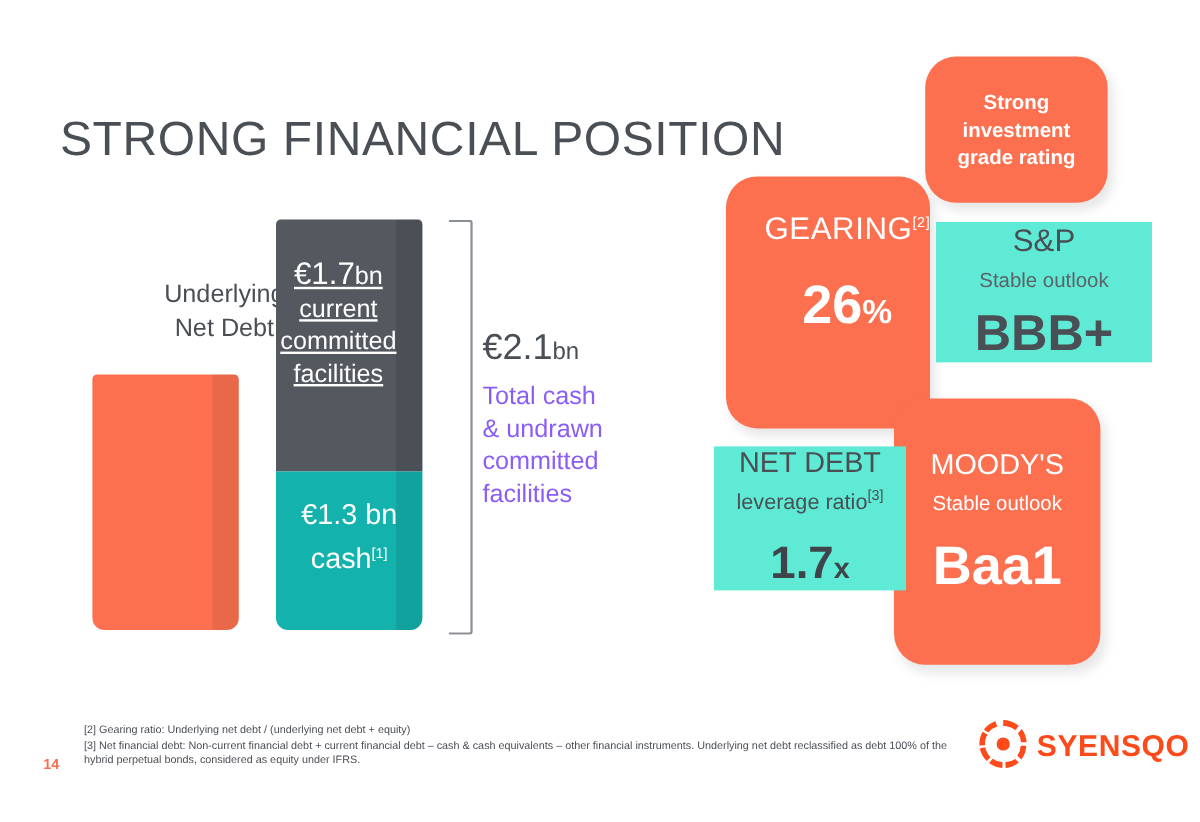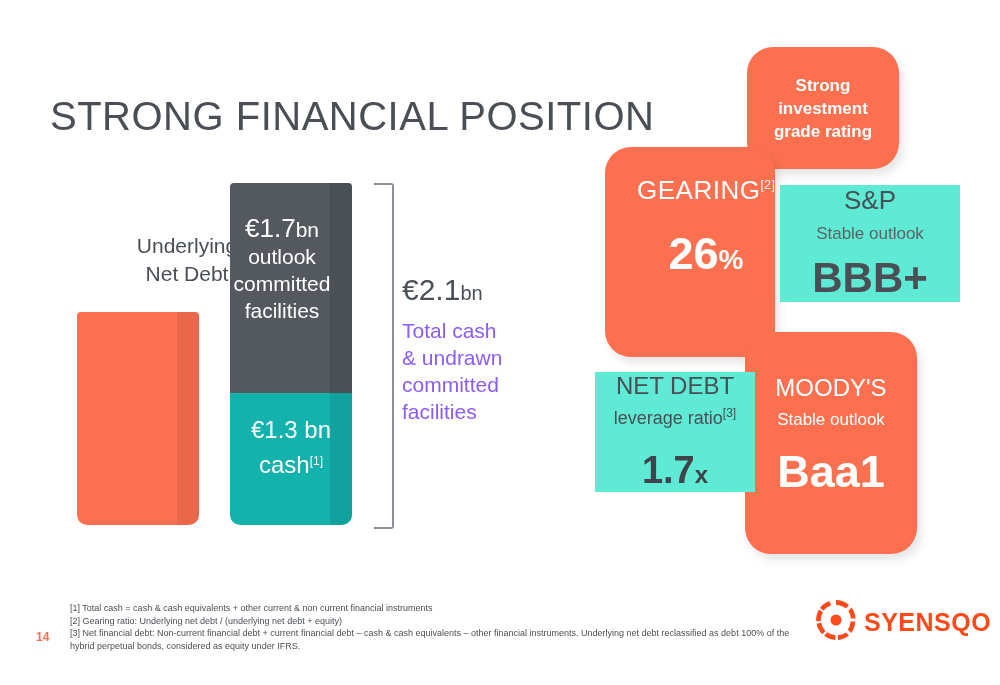--- a/index.html
+++ b/index.html
@@ -123,20 +123,21 @@
   .bar-dark-label {
     position: absolute;
     left: 190px;
     top: 55px;
     width: 104px;
     text-align: center;
     color: #ffffff;
     font-size: 21px;
     line-height: 27px;
     z-index: 3;
+    text-decoration: underline;
   }
   .bar-dark-label .big {
     font-size: 26px;
   }
   .bar-teal-label {
     position: absolute;
     left: 190px;
     top: 255px;
     width: 122px;
     text-align: center;
@@ -206,21 +207,21 @@
     border-radius: 26px;
     box-shadow: 4px 6px 10px rgba(0,0,0,0.10);
   }
   .card-white {
     background: #5eead4;
     color: #4a4f55;
   }
 
   
   .card-rating {
-    left: 152px;
+    left: 176px;
     top: 12px;
     width: 152px;
     height: 122px;
     display: flex;
     align-items: center;
     justify-content: center;
     text-align: center;
     padding: 0 10px;
   }
   .card-rating .txt {
@@ -382,21 +383,21 @@
     </div>
 
     <div class="bar-orange"></div>
     <div class="bar-orange-label">€2.2 bn</div>
 
     <div class="bar-dark"></div>
     <div class="bar-teal"></div>
 
     <div class="bar-dark-label">
       <span class="big">€1.7</span><span>bn</span><br>
-      <span>outlook</span><br>
+      <span>current</span><br>
       <span>committed</span><br>
       <span>facilities</span>
     </div>
 
     <div class="bar-teal-label">
       <span class="big">€1.3 bn</span><br>
       <span class="big">cash</span><span class="sup">[1]</span>
     </div>
 
     <div class="bracket"></div>
@@ -450,21 +451,20 @@
       <div class="nd-sub">
         <span>leverage ratio</span><span class="sup">[3]</span>
       </div>
       <div class="nd-value">
         <span>1.7</span><span class="x">x</span>
       </div>
     </div>
   </div>
 
   <div class="footnotes">
-    <div>[1] Total cash = cash &amp; cash equivalents + other current &amp; non current financial instruments</div>
     <div>[2] Gearing ratio: Underlying net debt / (underlying net debt + equity)</div>
     <div>[3] Net financial debt: Non-current financial debt + current financial debt – cash &amp; cash equivalents – other financial instruments. Underlying net debt reclassified as debt 100% of the hybrid perpetual bonds, considered as equity under IFRS.</div>
   </div>
 
   <div class="page-num">14</div>
 
   <div class="logo">
     <svg class="logo-mark" viewBox="0 0 48 48">
       <g fill="#fc4a1a">
         <circle cx="24" cy="24" r="5.5"></circle>

